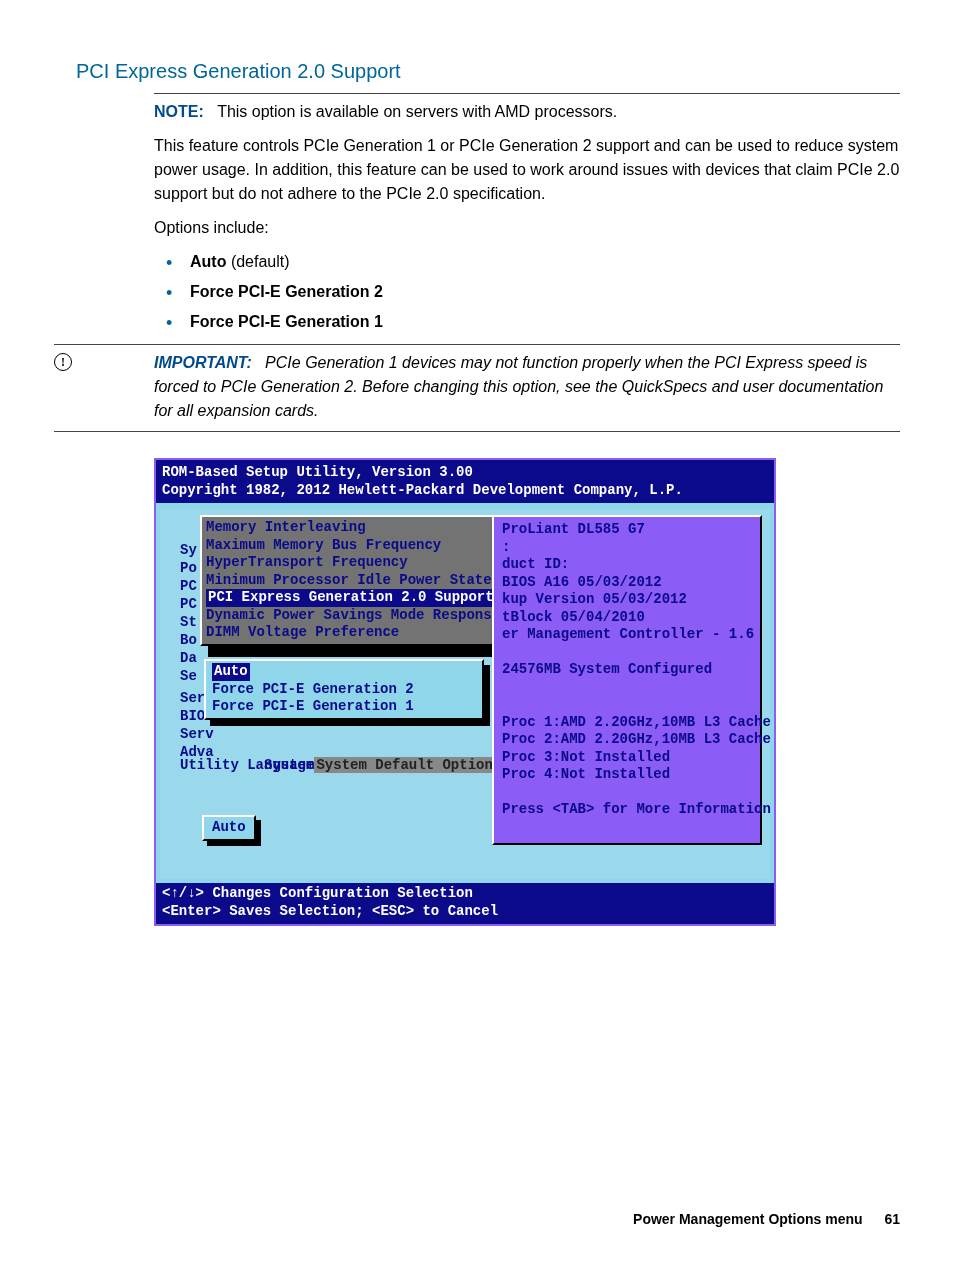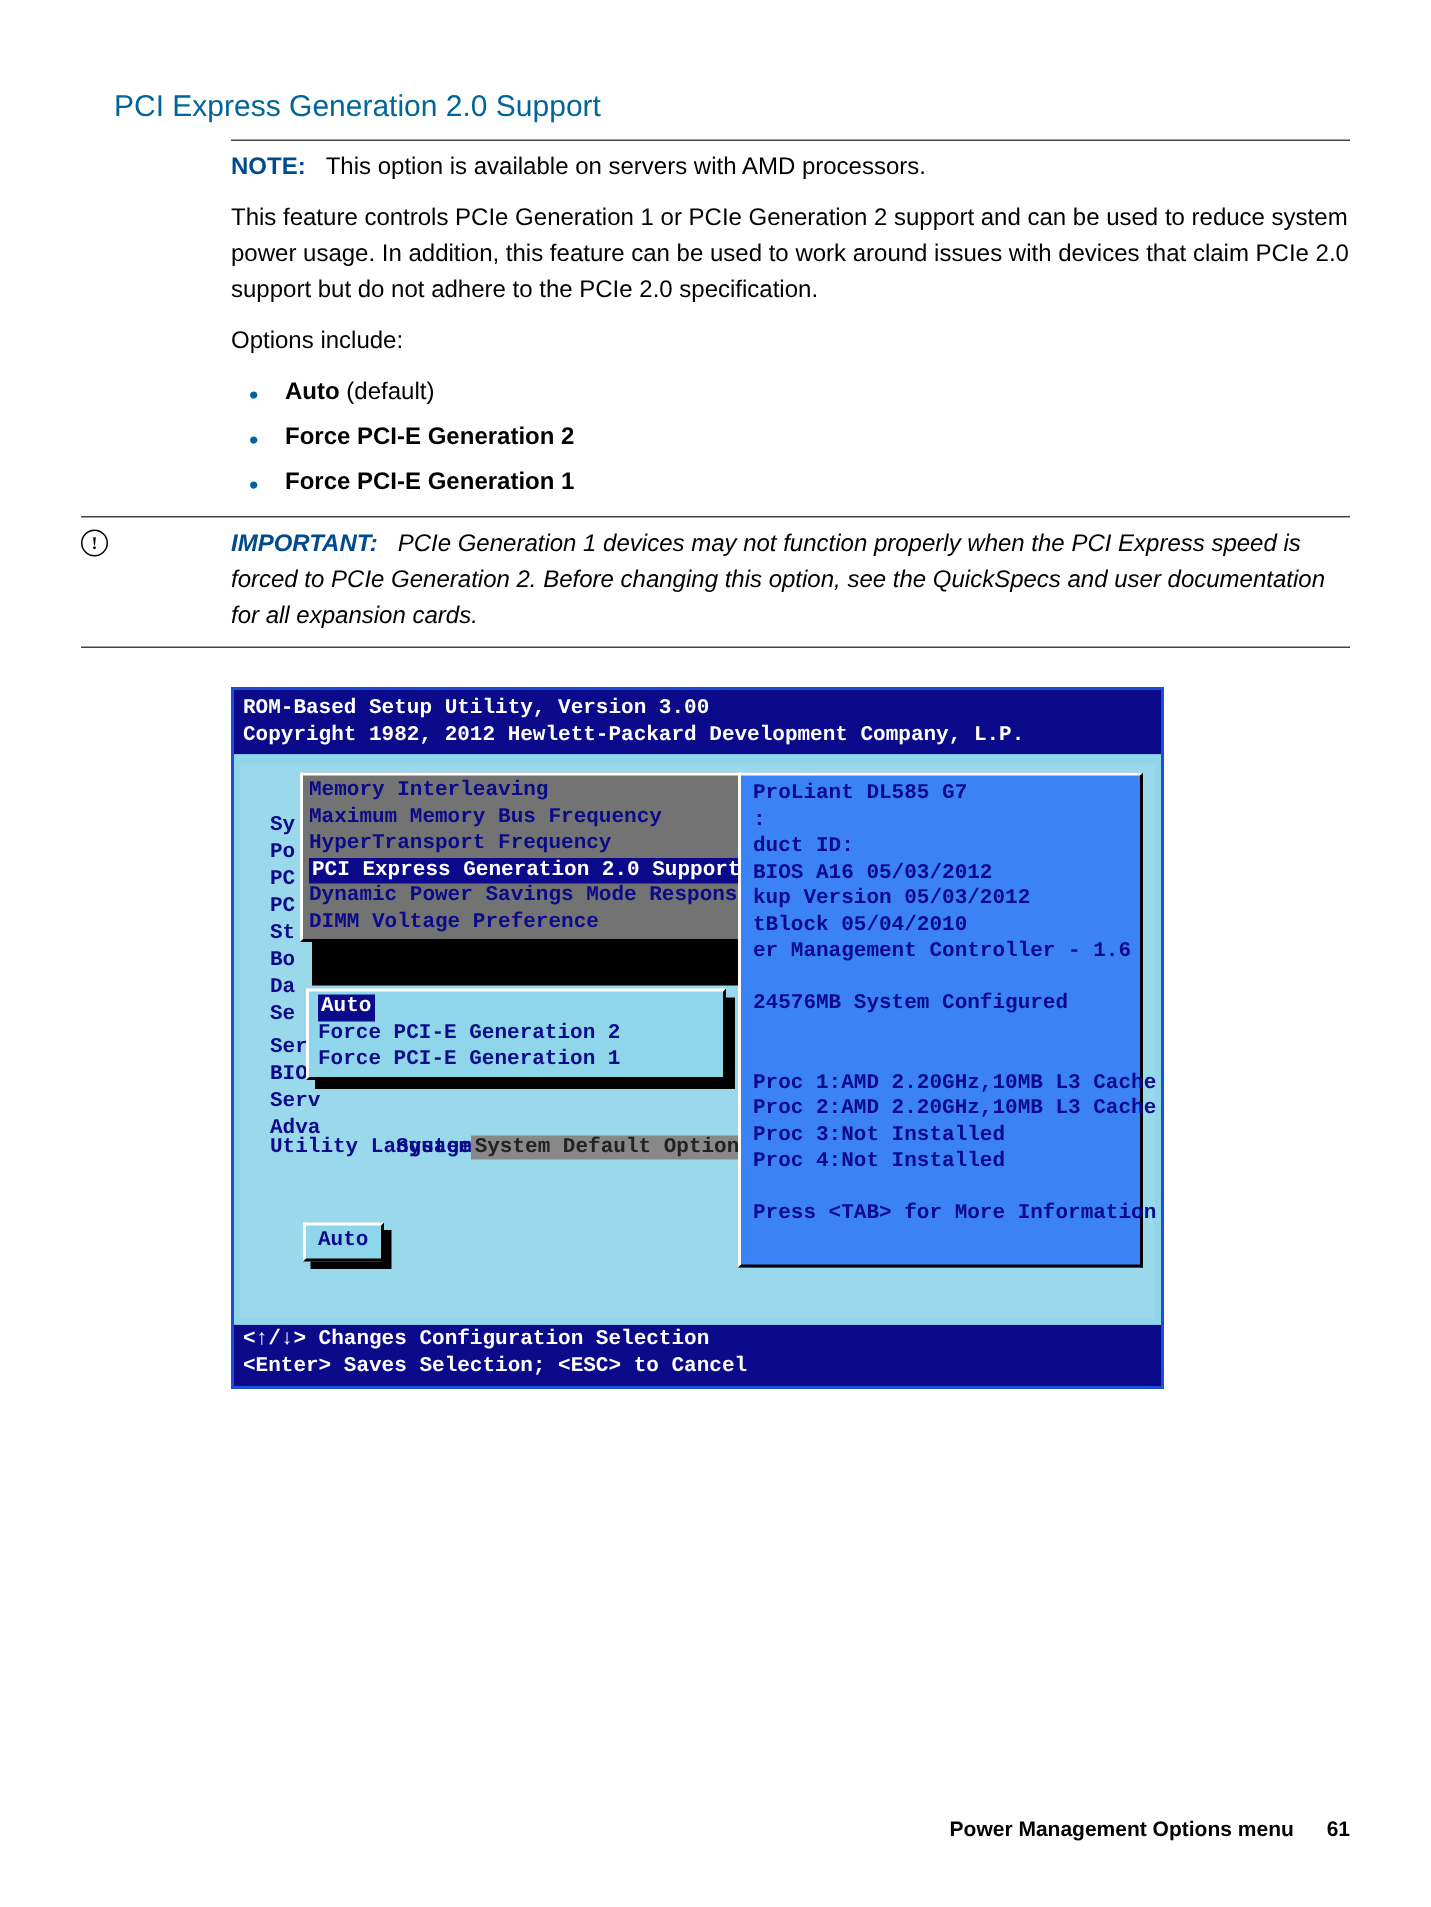--- a/index.html
+++ b/index.html
@@ -91,21 +91,21 @@
     font-weight: bold;
   }
   
   .bios-wrap {
     margin: 26px 0 0 100px;
     width: 622px;
   }
   .bios {
     width: 622px;
     background: #8fd6ea;
-    border: 2px solid #1d4ed8;
+    border: 2px solid #8b5cf6;
     font-family: "Courier New", monospace;
     font-size: 14px;
     line-height: 1.25;
     font-weight: bold;
     position: relative;
   }
   .bios-header {
     background: #0a0a8a;
     color: #fff;
     padding: 4px 6px 4px 6px;
@@ -159,21 +159,21 @@
     padding: 2px 6px;
     box-shadow: 6px 6px 0 #000;
   }
   .popup .pi { white-space: pre; }
   .pi-sel { background: #0a0a8a; color: #fff; padding: 0 2px; display: inline-block; }
   .right-col {
     position: absolute;
     left: 332px;
     top: 6px;
     width: 270px;
-    background: #3b82f6;
+    background: #8b5cf6;
     border-top: 2px solid #fff;
     border-left: 2px solid #fff;
     border-right: 2px solid #000;
     border-bottom: 2px solid #000;
     color: #0a0a8a;
     padding: 4px 8px;
     height: 330px;
   }
   .right-col div { white-space: pre; }
   .under-menu {
@@ -270,20 +270,21 @@
         <div class="bg-row" style="top:176px">BIOS</div>
         <div class="bg-row" style="top:194px">Serv</div>
         <div class="bg-row" style="top:212px">Adva</div>
 
         <div class="menu-shadow" style="left:48px; top:14px; width:300px; height:134px;"></div>
 
         <div class="menu-box">
           <div class="mi">Memory Interleaving</div>
           <div class="mi">Maximum Memory Bus Frequency</div>
           <div class="mi">HyperTransport Frequency</div>
+          <div class="mi">Minimum Processor Idle Power State</div>
           <div class="mi"><span class="mi-sel">PCI Express Generation 2.0 Support</span></div>
           <div class="mi">Dynamic Power Savings Mode Response</div>
           <div class="mi">DIMM Voltage Preference</div>
         </div>
 
         <div class="popup">
           <div class="pi"><span class="pi-sel">Auto</span></div>
           <div class="pi">Force PCI-E Generation 2</div>
           <div class="pi">Force PCI-E Generation 1</div>
         </div>

